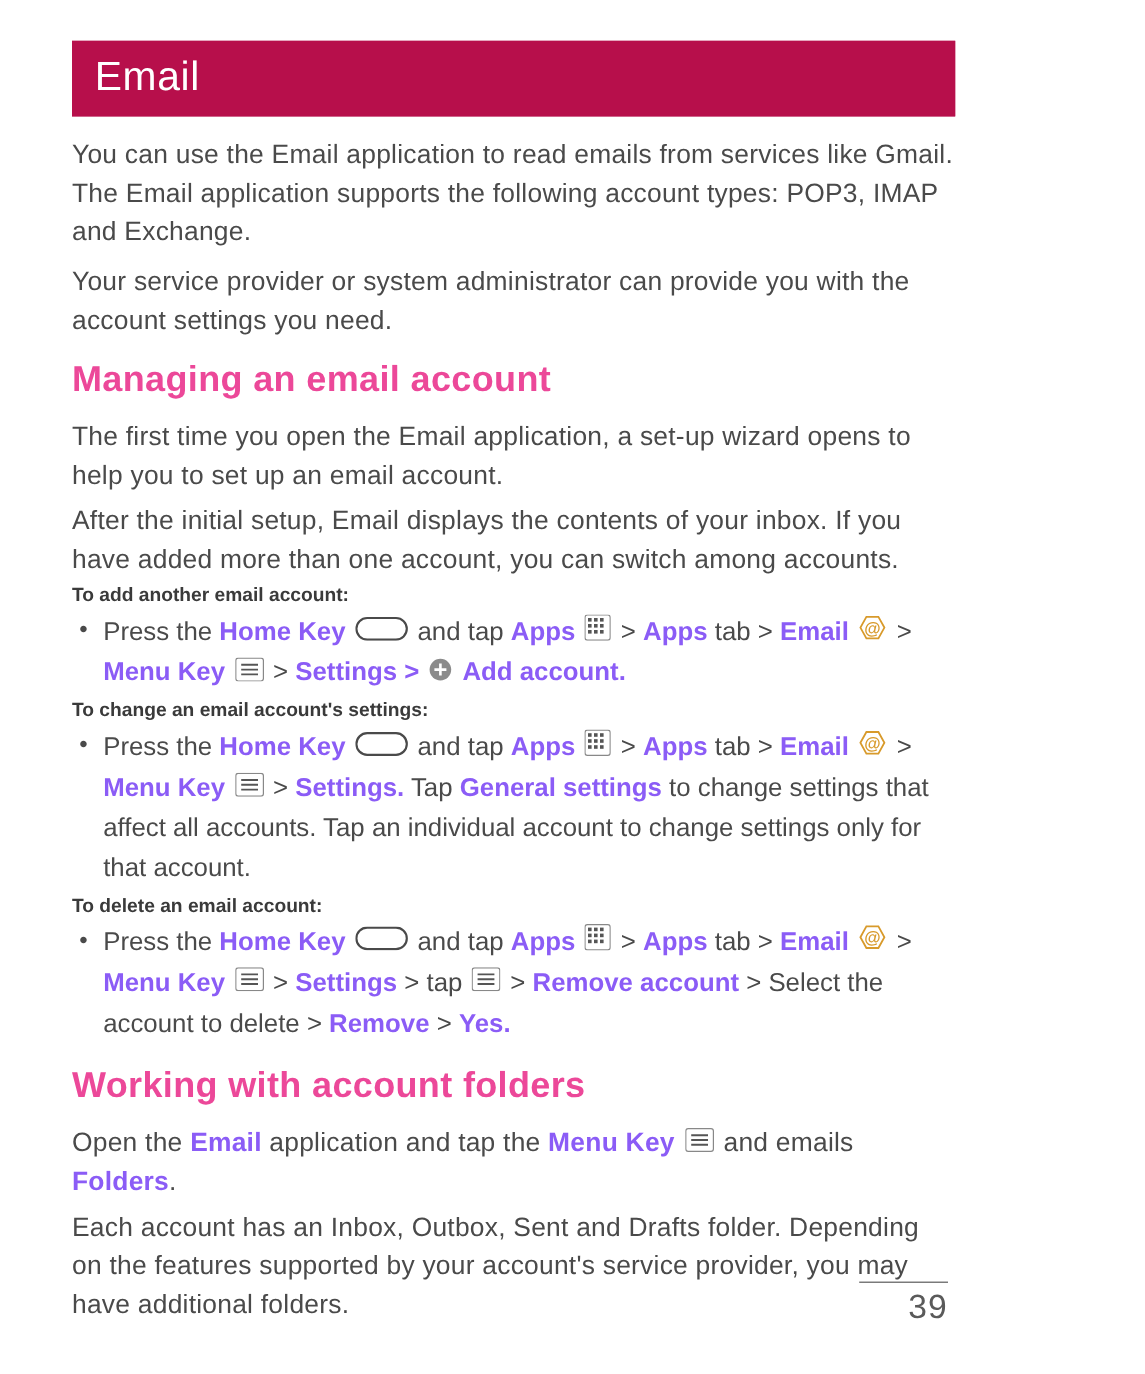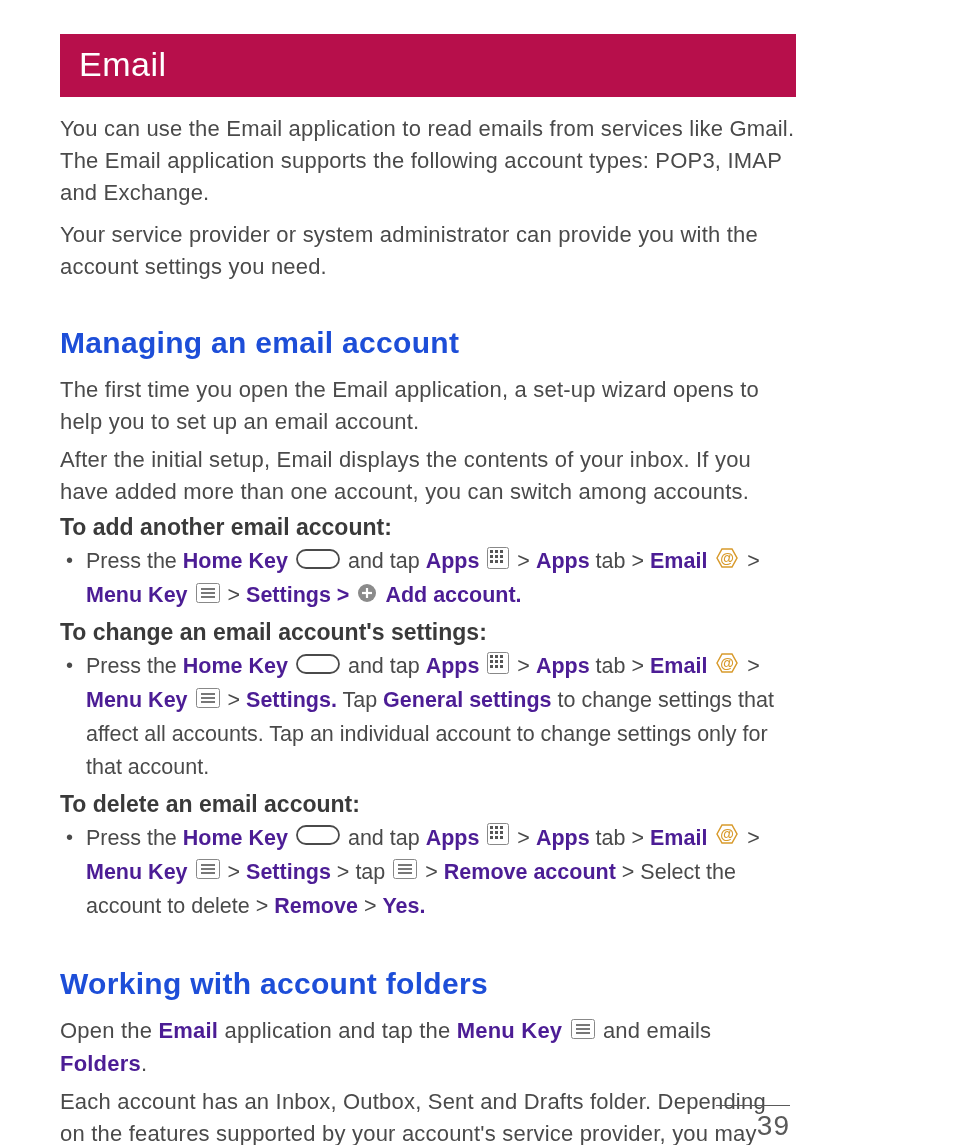--- a/index.html
+++ b/index.html
@@ -28,32 +28,32 @@
     margin-bottom: 16px;
     letter-spacing: 0.5px;
   }
   .body-text {
     font-size: 22px;
     line-height: 1.45;
     margin: 0 0 6px 0;
     letter-spacing: 0.2px;
   }
   .section-heading {
-    color: #1d4ed8;
+    color: #ec4899;
     font-size: 30px;
     font-weight: 600;
-    margin: 44px 0 14px 0;
+    margin: 18px 0 14px 0;
     letter-spacing: 0.3px;
   }
   .bold {
     font-weight: 700;
-    color: #4c1d95;
+    color: #8b5cf6;
   }
   .sub-bold-line {
-    font-size: 23px;
+    font-size: 16px;
     font-weight: 700;
     color: #3a3a3a;
     margin: 6px 0 4px 0;
   }
   ul.bullet {
     list-style: none;
     padding: 0;
     margin: 2px 0 2px 0;
   }
   ul.bullet li {

